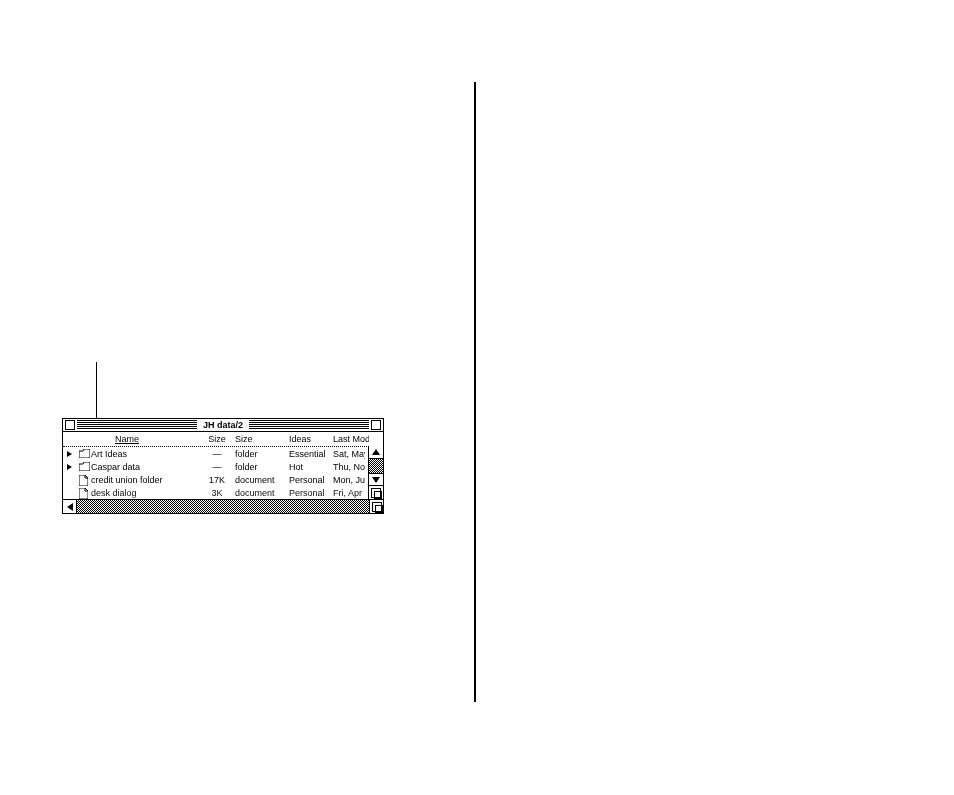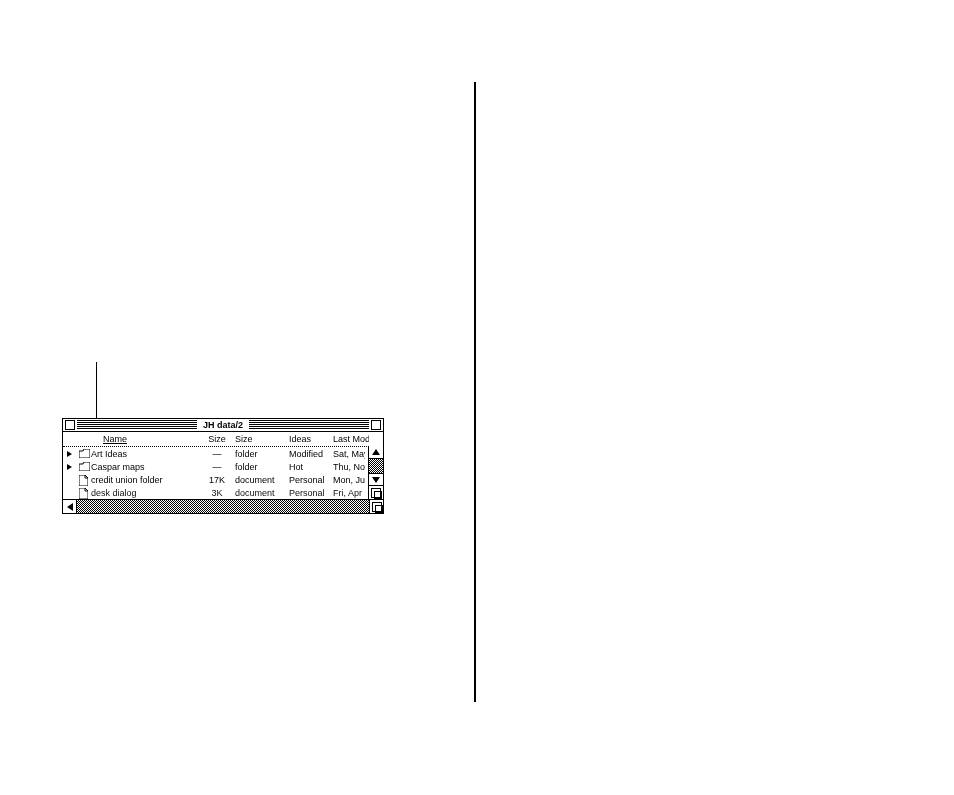--- a/index.html
+++ b/index.html
@@ -91,21 +91,21 @@
   }
   .col-expand { width: 10px; flex:none; }
   .col-icon   { width: 14px; flex:none; display:flex; align-items:center; justify-content:center; }
   .col-name   { width: 112px; flex:none; overflow:hidden; white-space:nowrap; }
   .col-size   { width: 28px;  flex:none; text-align:center; padding-right:4px; }
   .col-kind   { width: 54px;  flex:none; }
   .col-label  { width: 44px;  flex:none; }
   .col-date   { flex: 1; overflow:hidden; white-space:nowrap; }
   .col-scroll { width: 14px;  flex:none; }
   .header-row .hdr { font-size:9px; }
-  .header-row .col-name .hdr { text-decoration: underline; margin-left: 12px; }
+  .header-row .col-name .hdr { text-decoration: underline; margin-left: 24px; }
   .tri {
     width:0;height:0;
     border-top:3px solid transparent;
     border-bottom:3px solid transparent;
     border-left:5px solid #000;
     display:inline-block;
   }
   .folder-icon, .doc-icon {
     width:11px;height:9px;
     display:inline-block;
@@ -199,33 +199,33 @@
           <div class="col-icon">
             <span class="folder-icon">
               <svg width="11" height="9" viewBox="0 0 11 9">
                 <path d="M0 2h4l1-2h6v9H0z" fill="#fff" stroke="#000" stroke-width="1"></path>
               </svg>
             </span>
           </div>
           <div class="col-name"><span>Art Ideas</span></div>
           <div class="col-size"><span>—</span></div>
           <div class="col-kind"><span>folder</span></div>
-          <div class="col-label"><span>Modified</span></div>
+          <div class="col-label"><span>Essential</span></div>
           <div class="col-date"><span>Sat, May 5, 1</span></div>
         </div>
         <div class="file-row">
           <div class="col-expand"><span class="tri"></span></div>
           <div class="col-icon">
             <span class="folder-icon">
               <svg width="11" height="9" viewBox="0 0 11 9">
                 <path d="M0 2h4l1-2h6v9H0z" fill="#fff" stroke="#000" stroke-width="1"></path>
               </svg>
             </span>
           </div>
-          <div class="col-name"><span>Caspar maps</span></div>
+          <div class="col-name"><span>Caspar data</span></div>
           <div class="col-size"><span>—</span></div>
           <div class="col-kind"><span>folder</span></div>
           <div class="col-label"><span>Hot</span></div>
           <div class="col-date"><span>Thu, Nov 2, 1</span></div>
         </div>
         <div class="file-row">
           <div class="col-expand"></div>
           <div class="col-icon">
             <span class="doc-icon">
               <svg width="9" height="11" viewBox="0 0 9 11">

